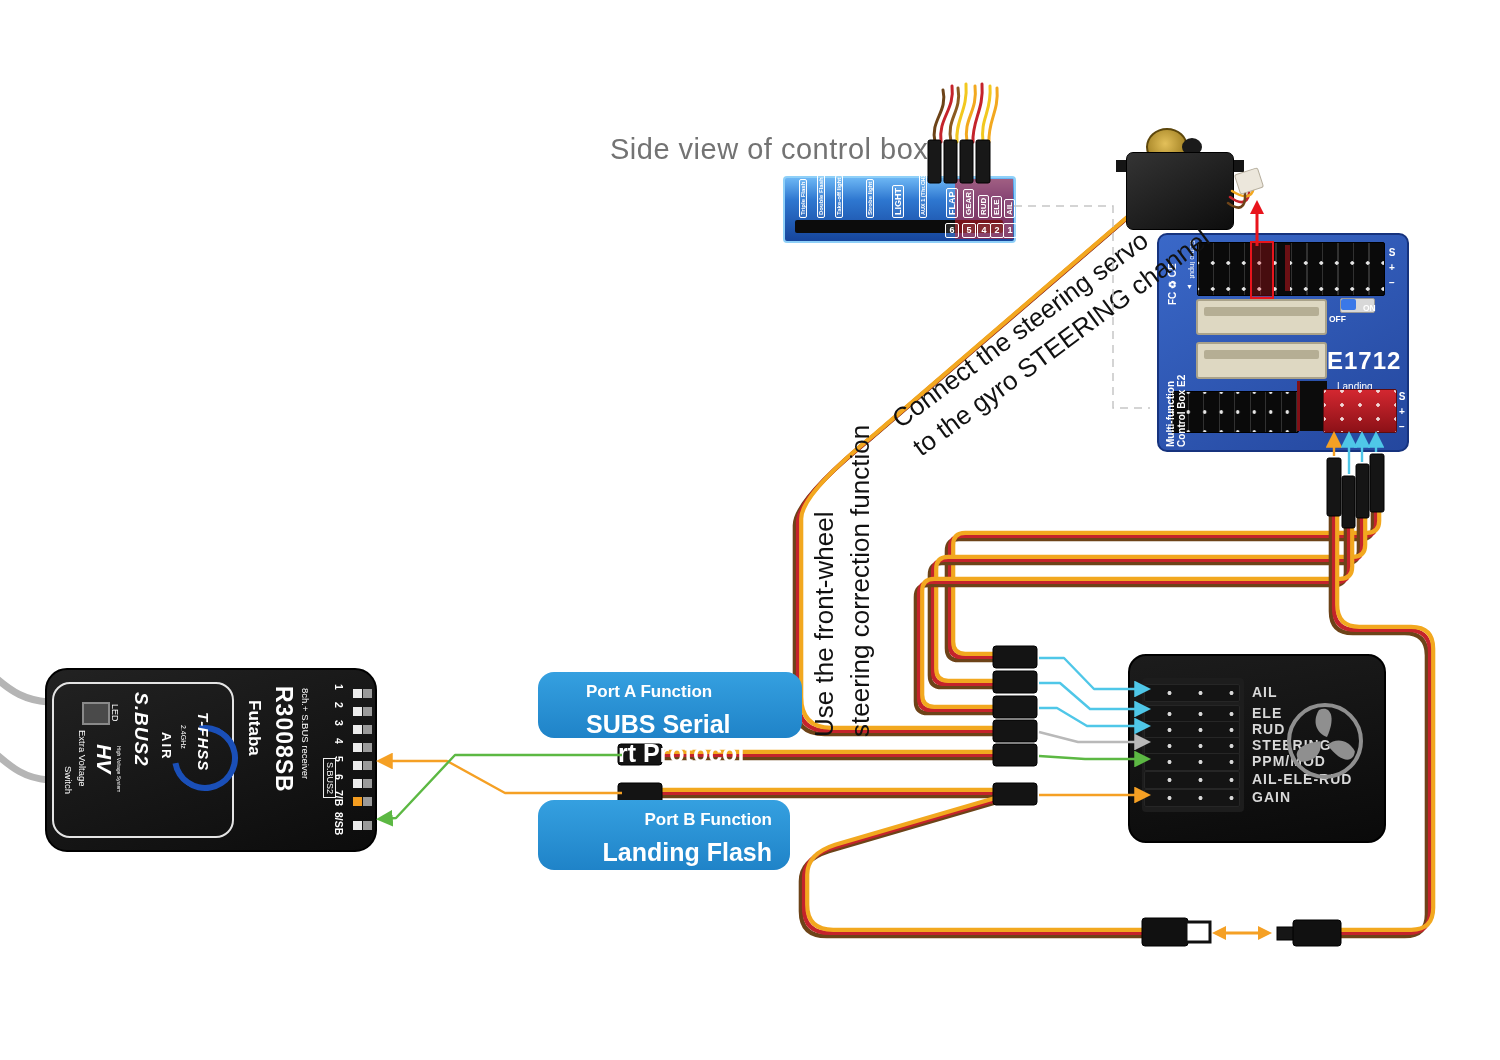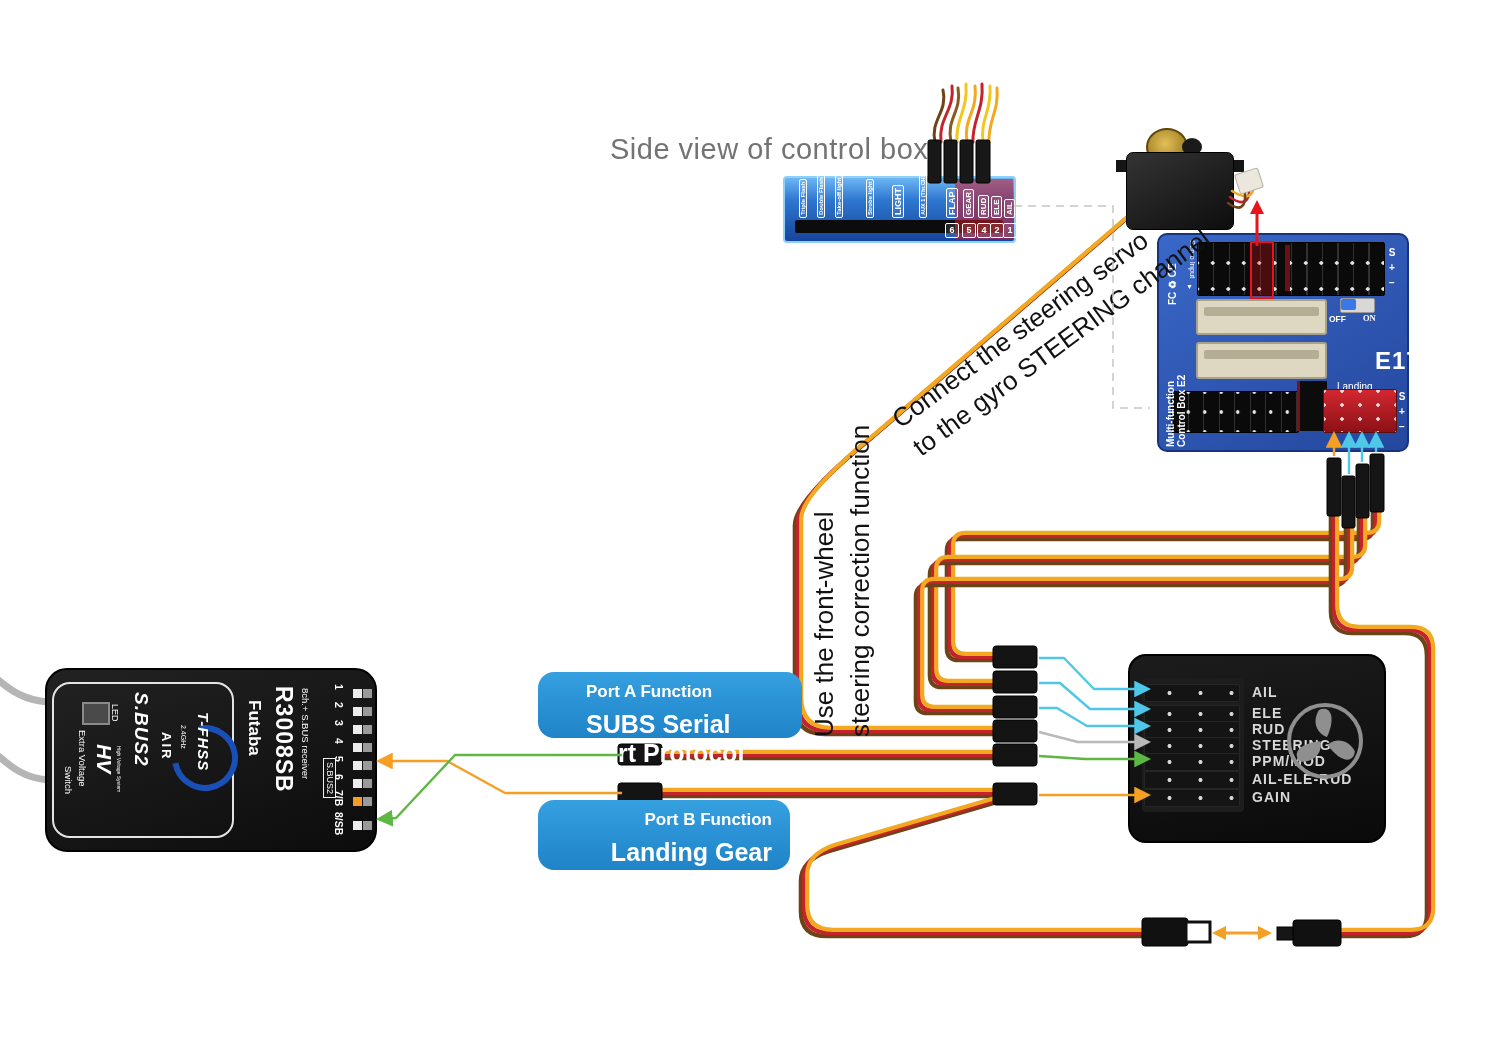--- a/index.html
+++ b/index.html
@@ -177,30 +177,30 @@
     <div class="abs" style="left:228px;top:10px;color:#fff;font-size:10px;font-weight:bold;line-height:15px;text-align:center;width:10px;">
       <div>S</div>
       <div>+</div>
       <div>−</div>
     </div>
 
     <div class="abs" style="left:181px;top:63px;width:33px;height:13px;background:#d8d8d8;border-radius:2px;border:1px solid #999;">
       <div style="width:15px;height:11px;background:#3a78e8;border-radius:2px;"></div>
     </div>
     <span class="abs" style="left:170px;top:79px;color:#fff;font-size:8.5px;font-weight:bold;">OFF</span>
-    <span class="abs" style="left:204px;top:78px;color:#fff;font-size:8.5px;font-weight:bold;font-family:Liberation Serif, serif;">ON</span>
+    <span class="abs" style="left:204px;top:68px;color:#fff;font-size:8.5px;font-weight:bold;">ON</span>
 
     <div class="abs whiteconn" style="left:37px;top:64px;width:127px;height:32px;">
         <div class="slot"></div>
       </div>
     <div class="abs whiteconn" style="left:37px;top:107px;width:127px;height:33px;">
         <div class="slot"></div>
       </div>
 
-    <div class="abs" style="left:168px;top:112px;color:#fff;font-size:24px;font-weight:bold;letter-spacing:1px;margin-left:48px;">E1712</div>
+    <div class="abs" style="left:168px;top:112px;color:#fff;font-size:24px;font-weight:bold;letter-spacing:1px;">E1712</div>
     <div class="abs" style="left:178px;top:146px;color:#fff;font-size:10px;">Landing</div>
     <div class="abs" style="left:196px;top:157px;color:#fff;font-size:8px;">▼</div>
 
     <div class="abs pins" style="left:12px;top:156px;width:126px;height:40px;background-size:16.5px 20px,100% 100%;background-position:8px 10px,0 0;"></div>
     <div class="abs" style="left:138px;top:146px;width:27px;height:50px;background:#0c0c0c;border-left:3px solid #801016;"></div>
     <div class="abs" style="left:164px;top:154px;width:72px;height:42px;border-radius:2px;border:1px solid #5c0d10;
          background-color:#a3161d;background-image:radial-gradient(circle 2px,#f0d8d8 1.5px,rgba(0,0,0,0) 2.1px),linear-gradient(#d32730,#8c1117);
          background-size:18px 14px,100% 100%;background-position:9px 8px,0 0;"></div>
     <div class="abs" style="left:238px;top:154px;color:#fff;font-size:10px;font-weight:bold;line-height:15px;text-align:center;width:10px;">
       <div>S</div>
@@ -223,21 +223,21 @@
     <div>Use the front-wheel</div>
     <div>steering correction function</div>
   </div>
 
   <div class="abs callout-blue" style="left:538px;top:672px;width:198px;height:46px;padding-left:48px;">
     <div class="t1">Port A Function</div>
     <div class="t2">SUBS Serial Port Protocol</div>
   </div>
   <div class="abs callout-blue" style="left:538px;top:800px;width:216px;height:50px;text-align:right;">
     <div class="t1">Port B Function</div>
-    <div class="t2">Landing Gear Futaba Detection</div>
+    <div class="t2">Landing Flash Signal Detection</div>
   </div>
 
   <div class="abs rx" style="left:45px;top:668px;width:328px;height:180px;">
     <div class="outline"></div>
     <span class="rxt" style="left:26px;top:96px;font-size:9.5px;">Switch</span>
     <span class="rxt" style="left:40px;top:60px;font-size:9.5px;">Extra Voltage</span>
     <div class="abs" style="left:35px;top:32px;width:24px;height:19px;background:#4a4a4a;border:2px solid #8a8a8a;"></div>
     <span class="rxt" style="left:72px;top:34px;font-size:9px;">LED</span>
     <span class="rxt" style="left:68px;top:74px;font-size:21px;font-weight:bold;font-style:italic;">HV</span>
     <span class="rxt" style="left:74px;top:76px;font-size:5px;">High Voltage System</span>

